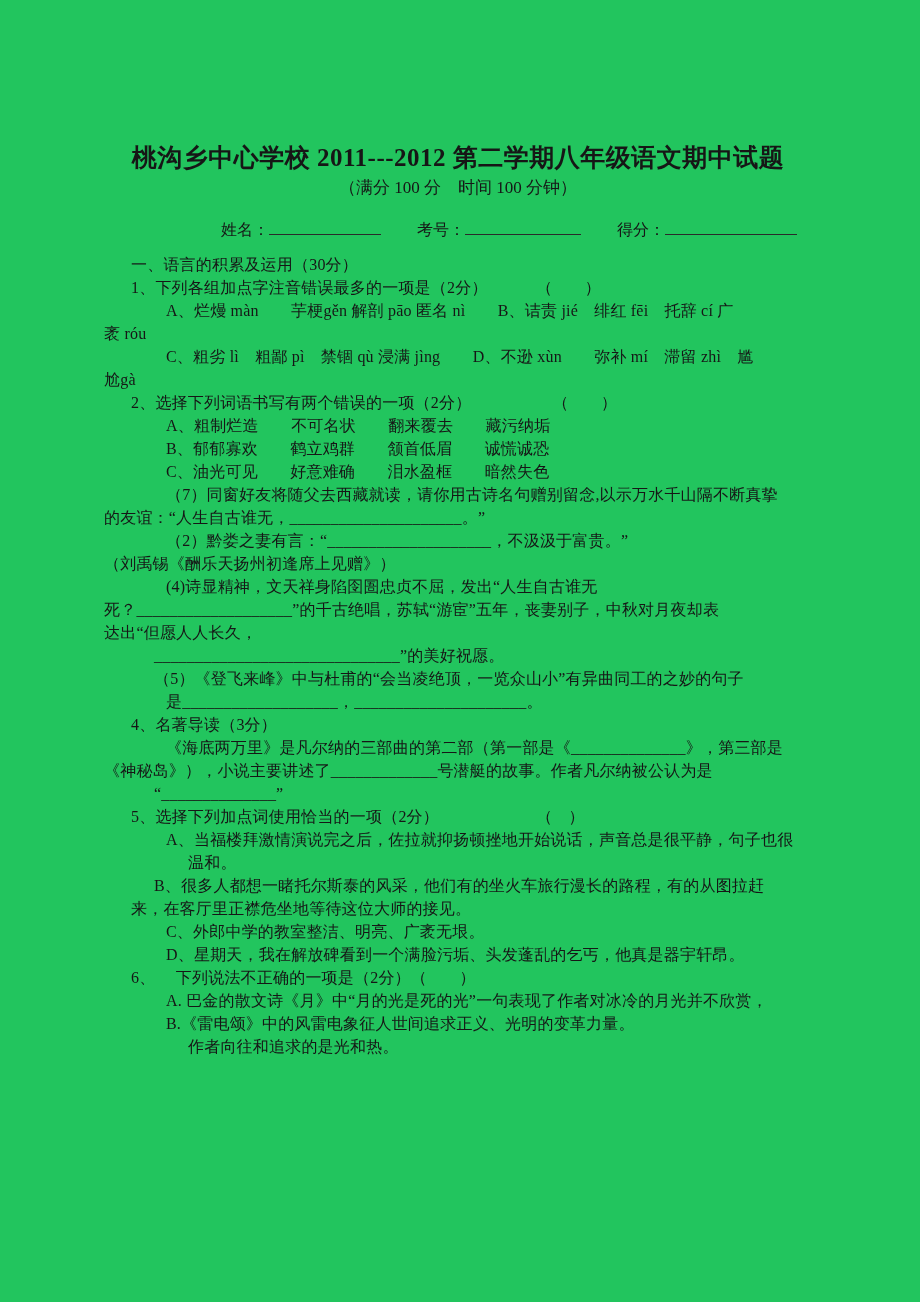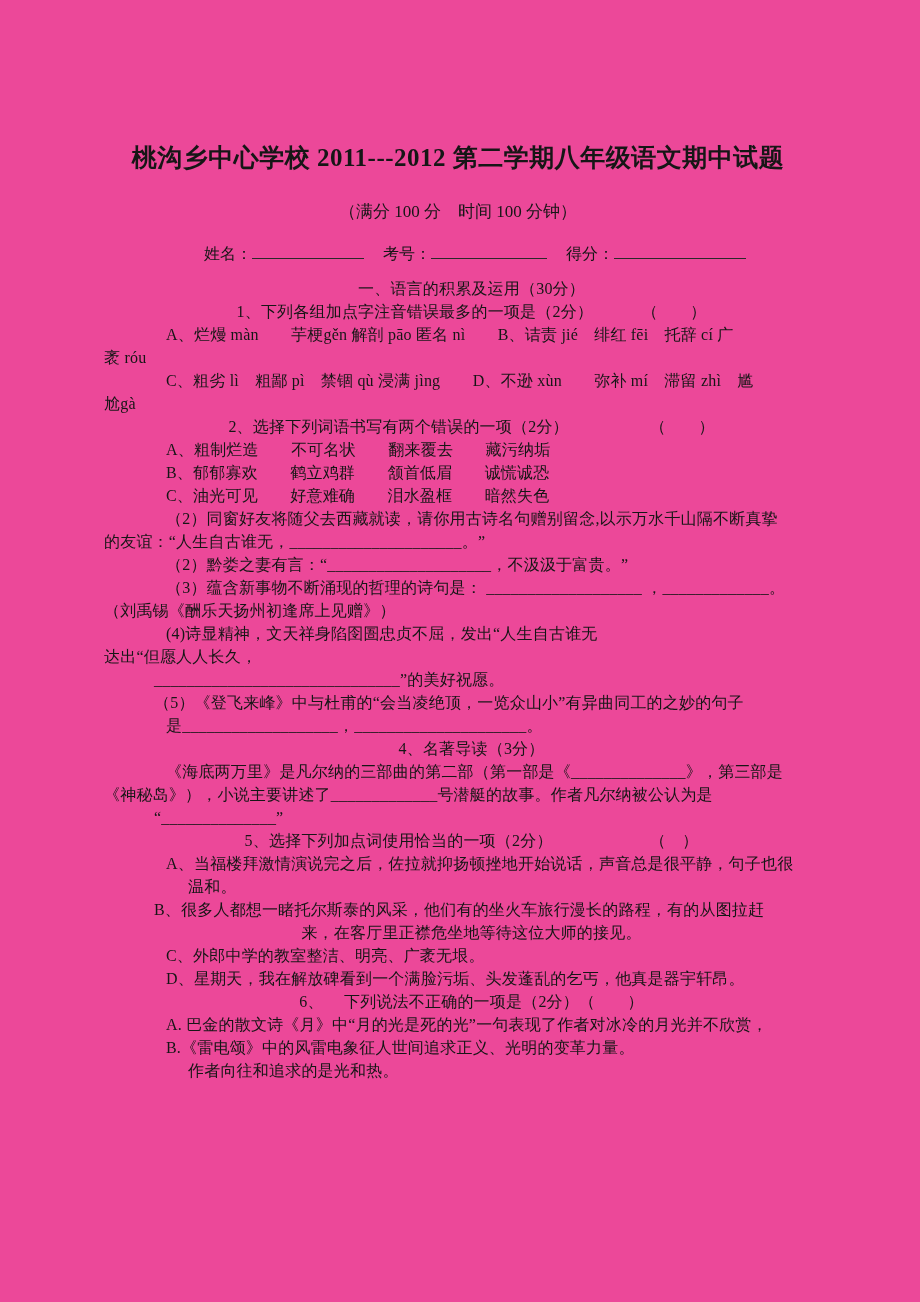--- a/index.html
+++ b/index.html
@@ -7,63 +7,63 @@
   body {
     width: 920px;
     height: 1302px;
     font-family: "Liberation Serif", "DejaVu Serif", serif;
     color: #161616;
     overflow: hidden;
   }
   .page {
     width: 920px;
     height: 1302px;
-    background: #ec4899;
+    background: #22c55e;
     padding: 143px 108px 0 104px;
   }
   .doc-title {
     font-size: 25px;
     font-weight: bold;
     text-align: center;
     line-height: 30px;
     letter-spacing: 0.5px;
     white-space: nowrap;
   }
   .doc-subtitle {
     font-size: 17px;
     text-align: center;
-    margin-top: 28px;
+    margin-top: 4px;
     line-height: 22px;
   }
   .name-row {
     margin-top: 20px;
     padding-left: 100px;
     font-size: 16px;
     line-height: 22px;
     white-space: nowrap;
   }
-  .field { margin-right: 15px; }
+  .field { margin-right: 15px; margin-left: 17px; }
   .field-label { display: inline-block; }
   .u-line {
     display: inline-block;
     border-bottom: 1px solid #2a2a2a;
     height: 15px;
     vertical-align: baseline;
   }
   .u1 { width: 112px; }
   .u2 { width: 116px; }
   .u3 { width: 132px; }
   .body-block { margin-top: 12px; }
   .line {
     font-size: 16px;
     line-height: 23px;
     white-space: pre;
     letter-spacing: 0.2px;
   }
-  .ind1 { padding-left: 27px; text-align: center; }
+  .ind1 { padding-left: 27px; }
   .ind2 { padding-left: 50px; }
   .ind3 { padding-left: 62px; }
   .ind4 { padding-left: 84px; }
 </style>
 </head>
 <body>
 
 <div class="page">
 
   <h1 class="doc-title">桃沟乡中心学校 2011---2012 第二学期八年级语文期中试题</h1>
@@ -79,26 +79,26 @@
     <p class="line ind1">一、语言的积累及运用（30分）</p>
     <p class="line ind1">1、下列各组加点字注音错误最多的一项是（2分）　　　（　　）</p>
     <p class="line ind3">A、烂熳 màn　　芋梗gěn 解剖 pāo 匿名 nì　　B、诘责 jié　绯红 fēi　托辞 cí 广</p>
     <p class="line">袤 róu</p>
     <p class="line ind3">C、粗劣 lì　粗鄙 pì　禁锢 qù 浸满 jìng　　D、不逊 xùn　　弥补 mí　滞留 zhì　尴</p>
     <p class="line">尬gà</p>
     <p class="line ind1">2、选择下列词语书写有两个错误的一项（2分）　　　　　（　　）</p>
     <p class="line ind3">A、粗制烂造　　不可名状　　翻来覆去　　藏污纳垢</p>
     <p class="line ind3">B、郁郁寡欢　　鹤立鸡群　　颔首低眉　　诚慌诚恐</p>
     <p class="line ind3">C、油光可见　　好意难确　　泪水盈框　　暗然失色</p>
-    <p class="line ind3">（2）同窗好友将随父去西藏就读，请你用古诗名句赠别留念,以示万水千山隔不断真挚</p>
+    <p class="line ind3">（7）同窗好友将随父去西藏就读，请你用古诗名句赠别留念,以示万水千山隔不断真挚</p>
     <p class="line">的友谊：“人生自古谁无，_____________________。”</p>
     <p class="line ind3">（2）黔娄之妻有言：“____________________，不汲汲于富贵。”</p>
-    <p class="line ind3">（3）蕴含新事物不断涌现的哲理的诗句是： ___________________ ，_____________。</p>
     <p class="line">（刘禹锡《酬乐天扬州初逢席上见赠》）</p>
     <p class="line ind3">(4)诗显精神，文天祥身陷囹圄忠贞不屈，发出“人生自古谁无</p>
+    <p class="line">死？___________________”的千古绝唱，苏轼“游宦”五年，丧妻别子，中秋对月夜却表</p>
     <p class="line">达出“但愿人人长久，</p>
     <p class="line ind2">______________________________”的美好祝愿。</p>
     <p class="line ind2">（5）《登飞来峰》中与杜甫的“会当凌绝顶，一览众山小”有异曲同工的之妙的句子</p>
     <p class="line ind3">是___________________，_____________________。</p>
     <p class="line ind1">4、名著导读（3分）</p>
     <p class="line ind3">《海底两万里》是凡尔纳的三部曲的第二部（第一部是《______________》，第三部是</p>
     <p class="line">《神秘岛》），小说主要讲述了_____________号潜艇的故事。作者凡尔纳被公认为是</p>
     <p class="line ind2">“______________”</p>
     <p class="line ind1">5、选择下列加点词使用恰当的一项（2分）　　　　　　（　）</p>
     <p class="line ind3">A、当福楼拜激情演说完之后，佐拉就抑扬顿挫地开始说话，声音总是很平静，句子也很</p>

